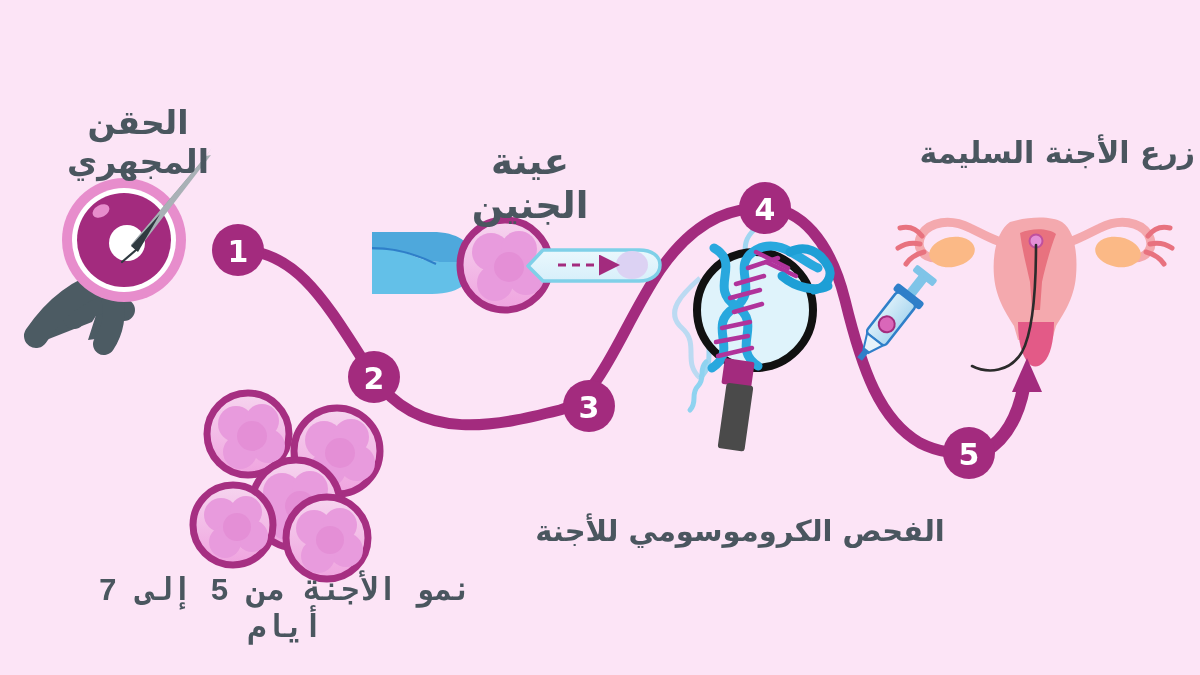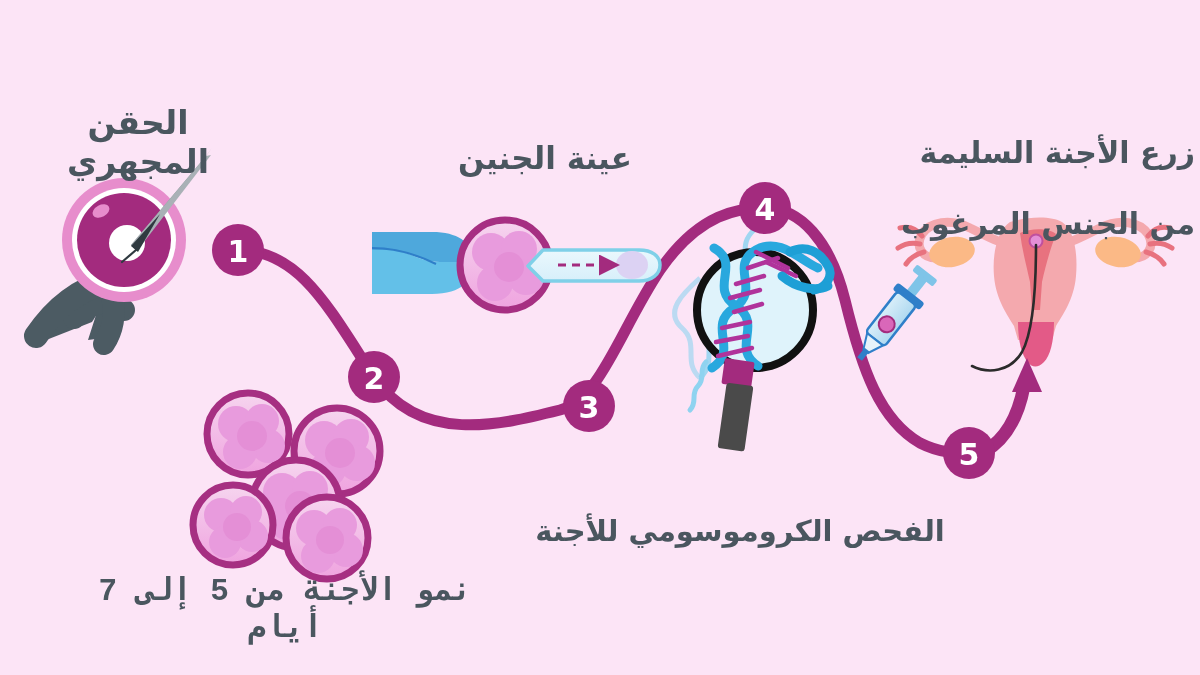--- a/index.html
+++ b/index.html
@@ -19,21 +19,21 @@
     position: absolute;
     color: #4A565F;
     font-weight: bold;
     direction: rtl;
     unicode-bidi: bidi-override;
     text-align: center;
     line-height: 1.18;
     white-space: pre-line;
   }
   #label-icsi      { left: 18px;  top: 104px; width: 240px; font-size: 33px; }
-  #label-biopsy    { left: 445px; top: 140px; width: 200px; font-size: 31px; }
+  #label-biopsy    { left: 430px; top: 140px; width: 200px; font-size: 37px; }
   #label-transfer  { left: 845px; top: 100px; width: 350px; font-size: 30px; text-align: right; }
   #label-screening { left: 505px; top: 494px; width: 470px; font-size: 29px; margin-top: 20px; }
   #label-growth    { left: 70px;  top: 574px; width: 430px; font-size: 31px; font-family: Liberation Mono, monospace; }
 
   .svg-layer {
     position: absolute;
     left: 0; top: 0;
     width: 1200px;
     height: 675px;
   }
@@ -287,20 +287,19 @@
       </g>
     </g>
   </svg>
 
   <div class="label" id="label-icsi">الحقن المجهري</div>
 
   <div class="label" id="label-biopsy">عينة الجنين</div>
 
   <div class="label" id="label-transfer">
     <div>زرع الأجنة السليمة</div>
-    <div>من الجنس المرغوب</div>
   </div>
 
   <div class="label" id="label-screening">الفحص الكروموسومي للأجنة</div>
 
   <div class="label" id="label-growth">نمو الأجنة من 5 إلى 7 أيام</div>
 
 </div>
 
 </body></html>

